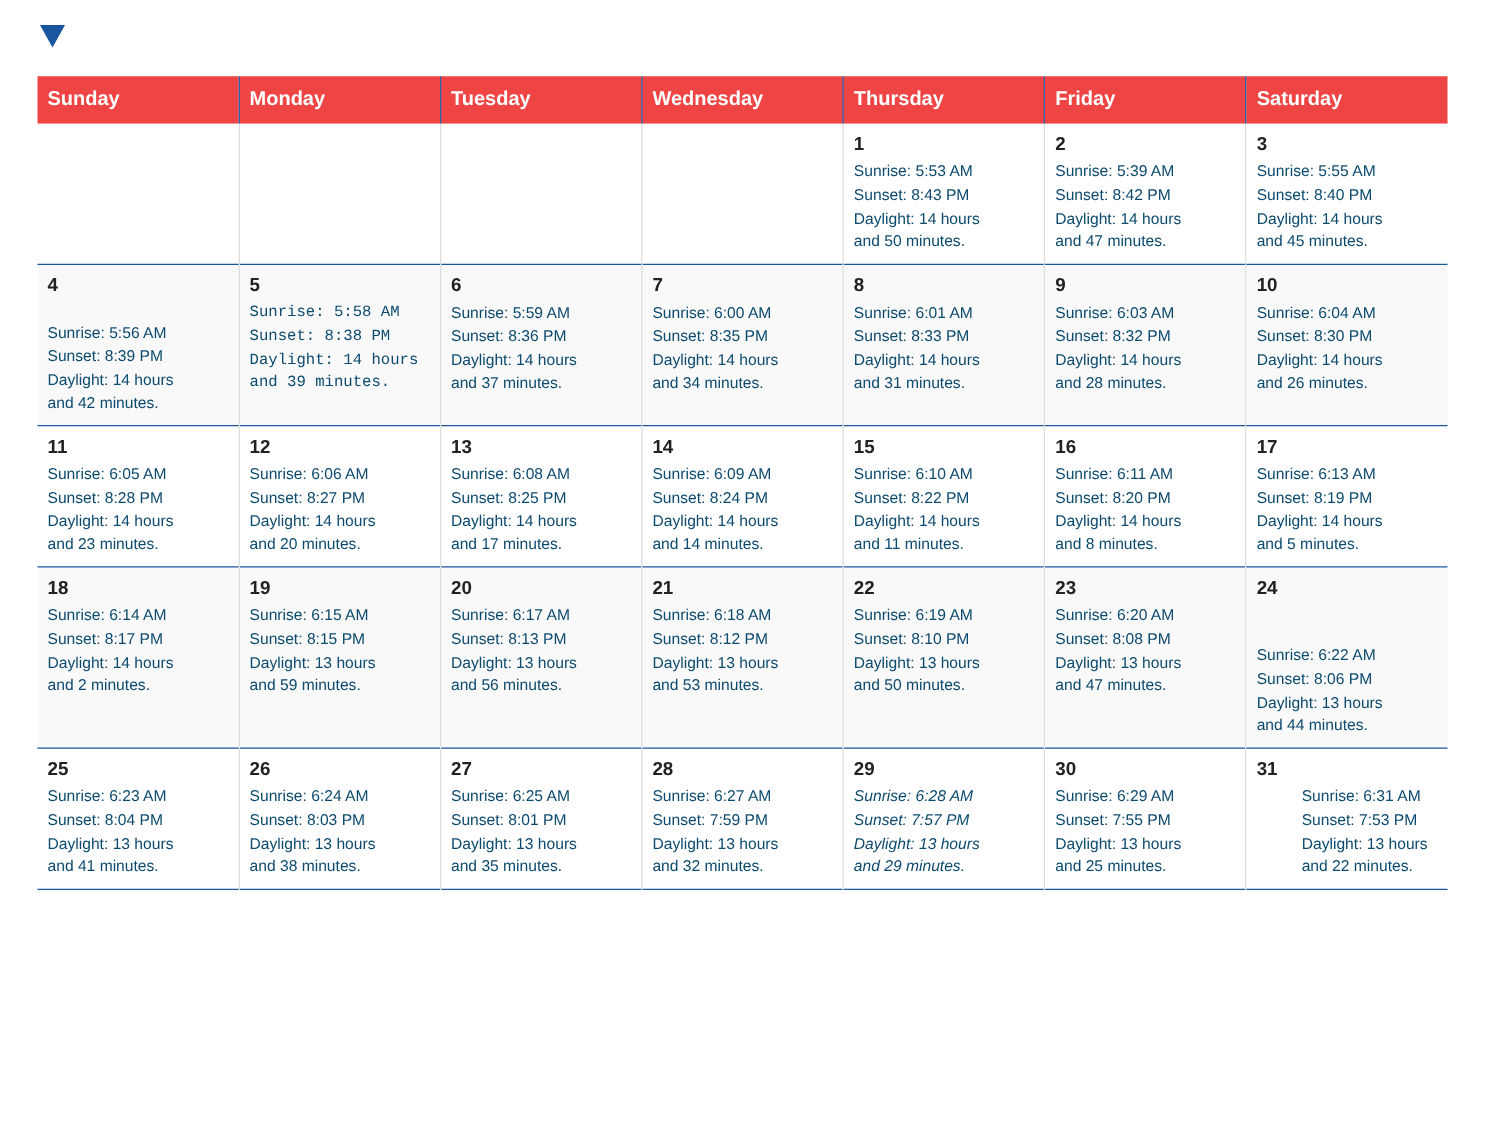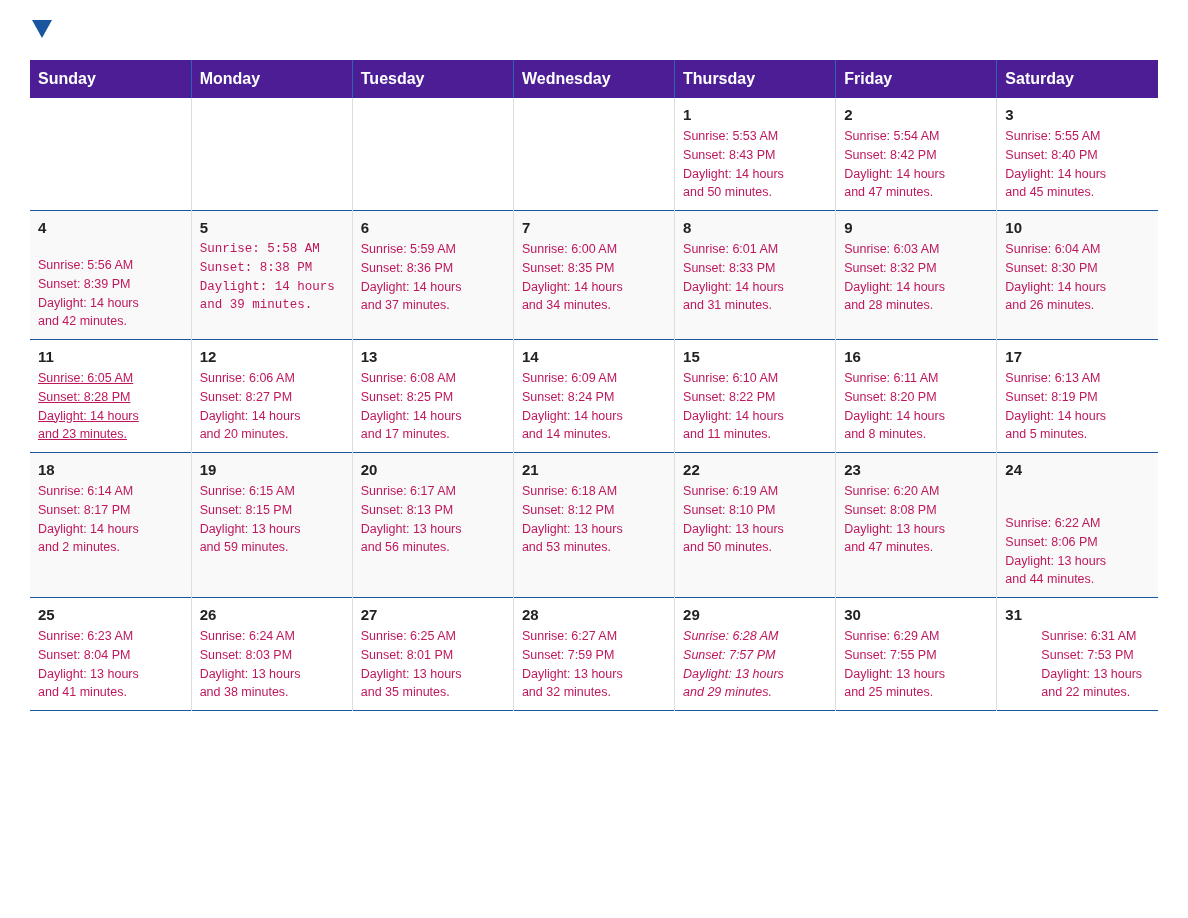--- a/index.html
+++ b/index.html
@@ -48,21 +48,21 @@
       font-size: 22px;
       color: #444;
       margin-top: 4px;
     }
     table {
       width: 100%;
       border-collapse: collapse;
       table-layout: fixed;
     }
     thead tr {
-      background-color: #4c1d95;
+      background-color: #ef4444;
     }
     thead th {
       color: #fff;
       font-size: 16px;
       font-weight: bold;
       padding: 10px 8px;
       text-align: left;
       border-right: 1px solid #2a66b0;
     }
     thead th:last-child {
@@ -84,21 +84,21 @@
     }
     .day-number {
       font-size: 15px;
       font-weight: bold;
       color: #222;
       display: block;
       margin-bottom: 4px;
     }
     .day-info {
       font-size: 12.5px;
-      color: #be185d;
+      color: #0c4a6e;
       line-height: 1.5;
     }
     tbody tr:nth-child(even) td {
       background: #f9f9f9;
     }
     tbody tr:nth-child(odd) td {
       background: #fff;
     }
   </style>
 </head>
@@ -142,21 +142,21 @@
         <td></td>
         <td>
           <span class="day-number">1</span>
           <div class="day-info" style="white-space: pre-line;">Sunrise: 5:53 AM
 Sunset: 8:43 PM
 Daylight: 14 hours
 and 50 minutes.</div>
         </td>
         <td>
           <span class="day-number">2</span>
-          <div class="day-info" style="white-space: pre-line;">Sunrise: 5:54 AM
+          <div class="day-info" style="white-space: pre-line;">Sunrise: 5:39 AM
 Sunset: 8:42 PM
 Daylight: 14 hours
 and 47 minutes.</div>
         </td>
         <td>
           <span class="day-number">3</span>
           <div class="day-info" style="white-space: pre-line;">Sunrise: 5:55 AM
 Sunset: 8:40 PM
 Daylight: 14 hours
 and 45 minutes.</div>
@@ -209,21 +209,21 @@
           <span class="day-number">10</span>
           <div class="day-info" style="white-space: pre-line;">Sunrise: 6:04 AM
 Sunset: 8:30 PM
 Daylight: 14 hours
 and 26 minutes.</div>
         </td>
       </tr>
       <tr>
         <td>
           <span class="day-number">11</span>
-          <div class="day-info" style="white-space: pre-line; text-decoration: underline;">Sunrise: 6:05 AM
+          <div class="day-info" style="white-space: pre-line;">Sunrise: 6:05 AM
 Sunset: 8:28 PM
 Daylight: 14 hours
 and 23 minutes.</div>
         </td>
         <td>
           <span class="day-number">12</span>
           <div class="day-info" style="white-space: pre-line;">Sunrise: 6:06 AM
 Sunset: 8:27 PM
 Daylight: 14 hours
 and 20 minutes.</div>

